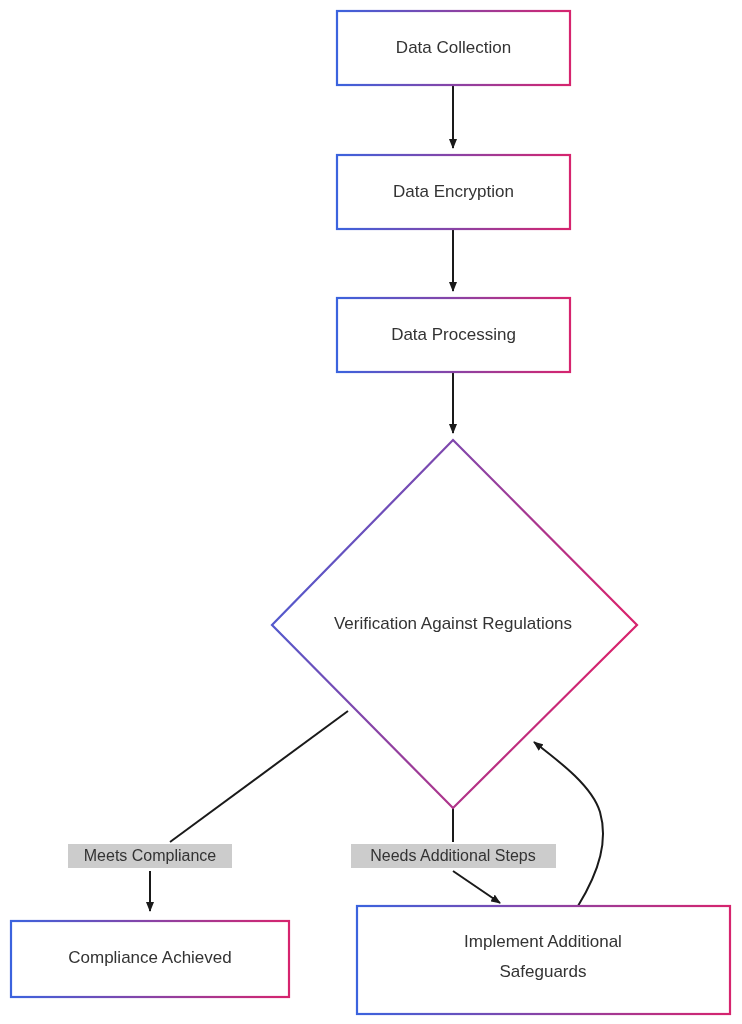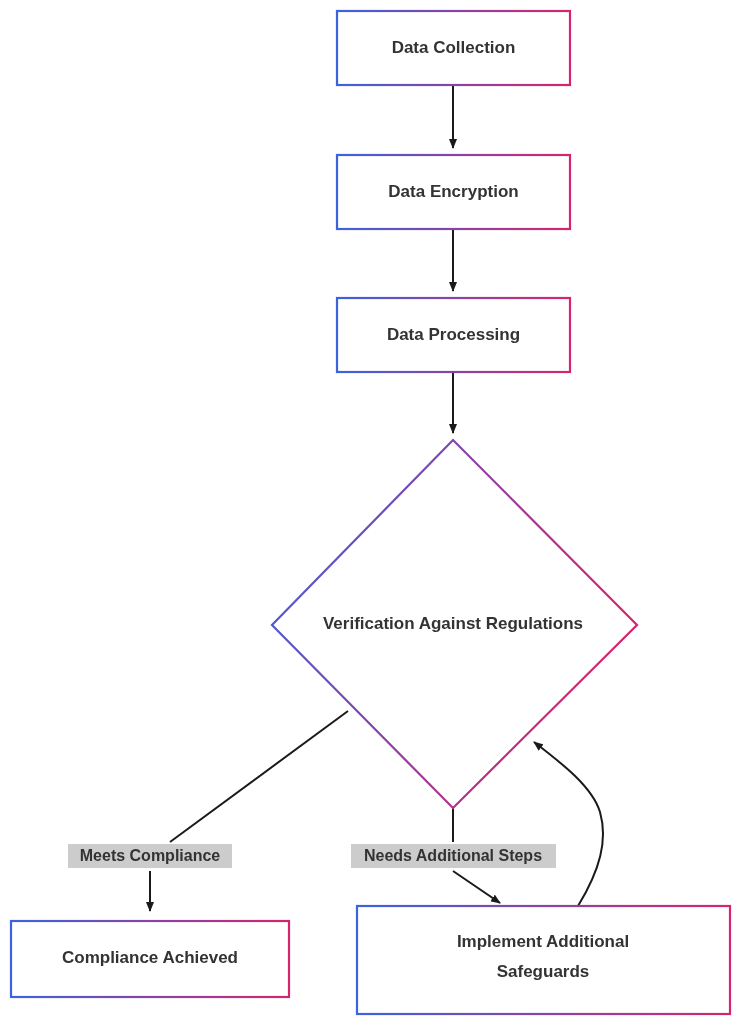--- a/index.html
+++ b/index.html
@@ -11,21 +11,20 @@
     width: 742px;
     height: 1024px;
     font-family: "Liberation Sans", sans-serif;
     overflow: hidden;
   }
   #flowchart-root {
     position: relative;
     width: 742px;
     height: 1024px;
     background: #ffffff;
-    font-weight: bold;
   }
   svg.chart {
     display: block;
     width: 742px;
     height: 1024px;
   }
   .node-label {
     font-family: "Liberation Sans", sans-serif;
     font-size: 17px;
     fill: #333333;

